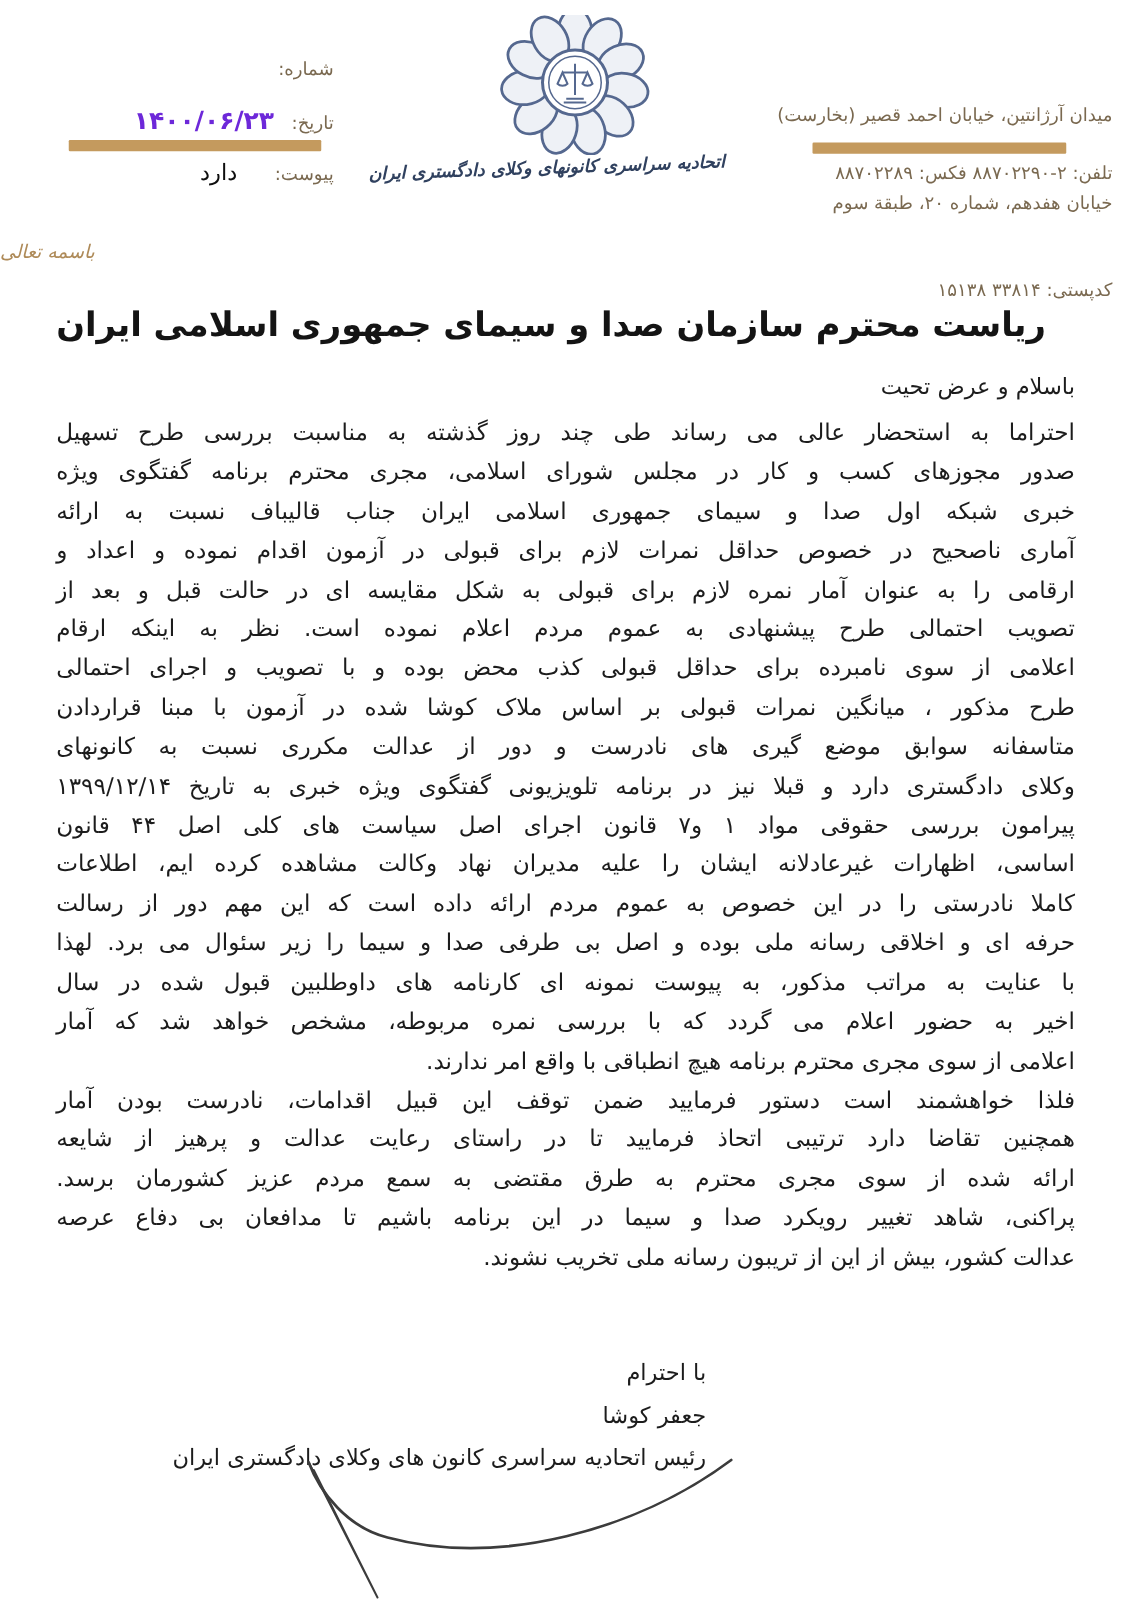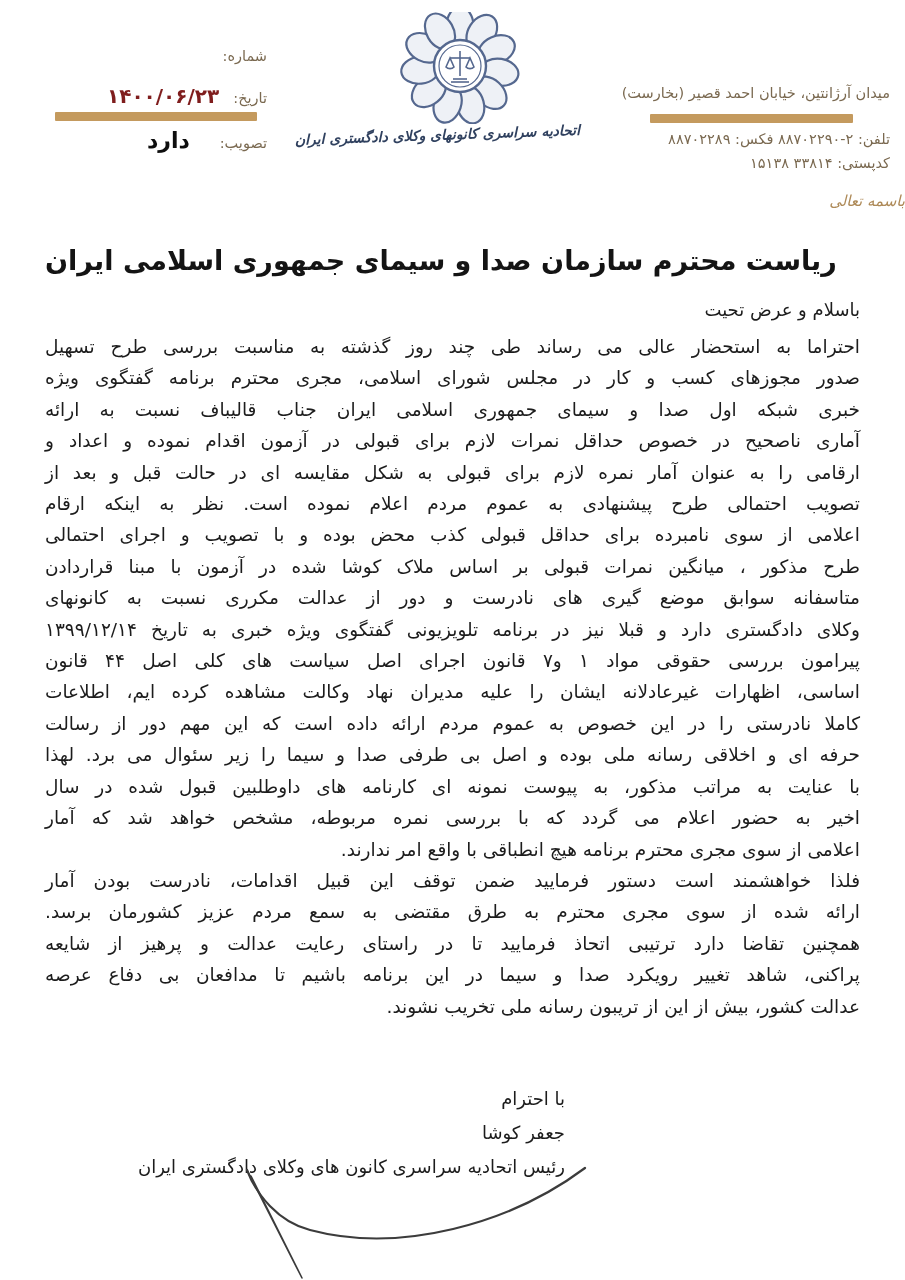--- a/index.html
+++ b/index.html
@@ -17,33 +17,33 @@
   .bar{position:absolute;height:9px;background:#c49a5e;border-radius:1px;}
   .bar-right{top:114px;right:52px;width:203px;}
   .phone-line{position:absolute;top:131px;right:15px;width:300px;text-align:right;
     color:#7a6950;font-size:14.5px;white-space:nowrap;}
 
   
   .meta-block{position:absolute;top:0;left:35px;width:232px;height:160px;}
   .meta-label{color:#7a6950;font-size:14.5px;white-space:nowrap;}
   .row-number{position:absolute;top:48px;right:0;}
   .row-date{position:absolute;top:84px;right:0;display:flex;flex-direction:row;gap:14px;align-items:baseline;}
-  .date-value{font-size:20px;font-weight:bold;color:#7f1d1d;letter-spacing:1px;white-space:nowrap;}
+  .date-value{font-size:20px;font-weight:bold;color:#6d28d9;letter-spacing:1px;white-space:nowrap;}
   .bar-left{top:112px;left:20px;width:202px;}
   .row-attach{position:absolute;top:128px;right:0;display:flex;flex-direction:row;gap:30px;align-items:baseline;}
-  .attach-value{font-size:22px;font-weight:bold;color:#0e0e0e;margin-left:42px;}
+  .attach-value{font-size:18px;font-weight:normal;color:#0e0e0e;margin-left:42px;}
 
   
   .logo-wrap{position:absolute;top:12px;left:388px;width:144px;height:112px;}
   .org-calligraphy{position:absolute;top:126px;left:340px;width:240px;text-align:center;
     font-size:14px;font-weight:bold;font-style:italic;color:#30415f;transform:rotate(-2deg);
     white-space:nowrap;}
 
   
-  .bismillah{position:absolute;top:192px;left:0;right:0;text-align:right;
+  .bismillah{position:absolute;top:192px;left:0;right:0;text-align:left;
     color:#ae8a58;font-size:15px;font-style:italic;}
 
   
   .recipient{position:absolute;top:245px;right:45px;left:45px;text-align:left;
     font-size:27px;font-weight:bold;color:#141414;}
   .salutation{position:absolute;top:299px;right:45px;left:45px;text-align:right;
     font-size:18px;color:#1c1c1c;}
   .body-text{position:absolute;top:331px;right:45px;left:45px;
     font-size:18.5px;line-height:31.4px;color:#1c1c1c;}
   .bodyline{text-align:justify;text-align-last:justify;white-space:nowrap;}
@@ -55,35 +55,36 @@
   .sig-scribble{position:absolute;top:1152px;left:150px;}
 </style>
 </head>
 <body>
 
 <div class="page">
 
   <div class="addr-block">
     <div>
         <div class="addr-line">میدان آرژانتین، خیابان احمد قصیر (بخارست)</div>
+        <div class="addr-line">خیابان هفدهم، شماره ۲۰، طبقة سوم</div>
         <div class="addr-line">کدپستی: ۳۳۸۱۴ ۱۵۱۳۸</div>
       </div>
   </div>
   <div class="bar bar-right"></div>
   <div class="phone-line">تلفن: ۲-۸۸۷۰۲۲۹۰    فکس: ۸۸۷۰۲۲۸۹</div>
 
   <div class="meta-block">
     <div class="row-number meta-label">شماره:</div>
     <div class="row-date">
       <span class="meta-label">تاریخ:</span>
       <span class="date-value">۱۴۰۰/۰۶/۲۳</span>
     </div>
     <div class="bar bar-left"></div>
     <div class="row-attach">
-      <span class="meta-label">تصویب:</span>
+      <span class="meta-label">پیوست:</span>
       <span class="attach-value">دارد</span>
     </div>
   </div>
 
   <div class="logo-wrap">
     <svg width="144" height="112" viewBox="0 0 144 112">
       <g transform="translate(72,54)">
         <g fill="#eef1f6" stroke="#55688f" stroke-width="2.2">
           <g>
               <ellipse cx="0" cy="-40" rx="13.5" ry="19"></ellipse>
@@ -152,22 +153,22 @@
         <div class="bodyline">متاسفانه سوابق موضع گیری های نادرست و دور از عدالت مکرری نسبت به کانونهای</div>
         <div class="bodyline">وکلای دادگستری دارد و قبلا نیز در برنامه تلویزیونی گفتگوی ویژه خبری به تاریخ ۱۳۹۹/۱۲/۱۴</div>
         <div class="bodyline">پیرامون بررسی حقوقی مواد ۱ و۷ قانون اجرای اصل سیاست های کلی اصل ۴۴ قانون</div>
         <div class="bodyline">اساسی، اظهارات غیرعادلانه ایشان را علیه مدیران نهاد وکالت مشاهده کرده ایم، اطلاعات</div>
         <div class="bodyline">کاملا نادرستی را در این خصوص به عموم مردم ارائه داده است که این مهم دور از رسالت</div>
         <div class="bodyline">حرفه ای و اخلاقی رسانه ملی بوده و اصل بی طرفی صدا و سیما را زیر سئوال می برد. لهذا</div>
         <div class="bodyline">با عنایت به مراتب مذکور، به پیوست نمونه ای کارنامه های داوطلبین قبول شده در سال</div>
         <div class="bodyline">اخیر به حضور اعلام می گردد که با بررسی نمره مربوطه، مشخص خواهد شد که آمار</div>
         <div class="bodyline last">اعلامی از سوی مجری محترم برنامه هیچ انطباقی با واقع امر ندارند.</div>
         <div class="bodyline">فلذا خواهشمند است دستور فرمایید ضمن توقف این قبیل اقدامات، نادرست بودن آمار</div>
+        <div class="bodyline">همچنین تقاضا دارد ترتیبی اتحاذ فرمایید تا در راستای رعایت عدالت و پرهیز از شایعه</div>
         <div class="bodyline">ارائه شده از سوی مجری محترم به طرق مقتضی به سمع مردم عزیز کشورمان برسد.</div>
-        <div class="bodyline">همچنین تقاضا دارد ترتیبی اتحاذ فرمایید تا در راستای رعایت عدالت و پرهیز از شایعه</div>
         <div class="bodyline">پراکنی، شاهد تغییر رویکرد صدا و سیما در این برنامه باشیم تا مدافعان بی دفاع عرصه</div>
         <div class="bodyline last">عدالت کشور، بیش از این از تریبون رسانه ملی تخریب نشوند.</div>
       </div>
   </div>
 
   <div class="sig-block">
     <div>با احترام</div>
     <div>جعفر کوشا</div>
     <div>رئیس اتحادیه سراسری کانون های وکلای دادگستری ایران</div>
   </div>

